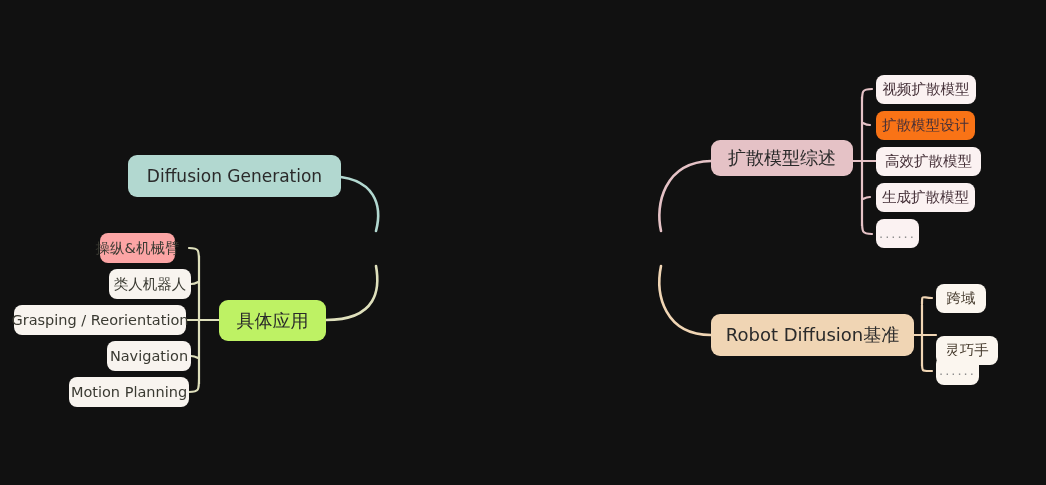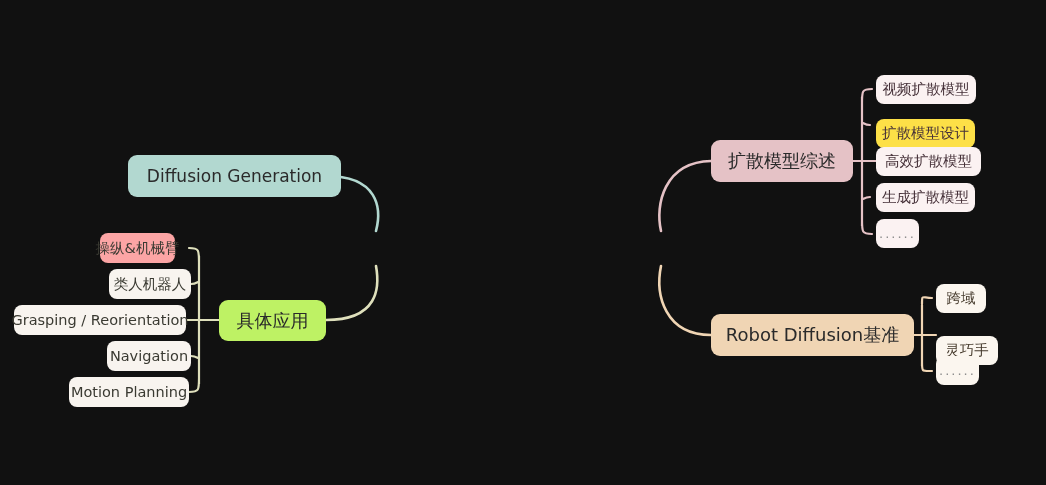--- a/index.html
+++ b/index.html
@@ -114,28 +114,28 @@
   <div class="node node-leaf" style="left:14px; top:305px; width:172px; height:30px; background:#f8f4ef;">
     <span>Grasping / Reorientation</span>
   </div>
   <div class="node node-leaf" style="left:107px; top:341px; width:84px; height:30px; background:#f8f4ef;">
     <span>Navigation</span>
   </div>
   <div class="node node-leaf" style="left:69px; top:377px; width:120px; height:30px; background:#f8f4ef;">
     <span>Motion Planning</span>
   </div>
 
-  <div class="node node-branch node-branch-cn" style="left:711px; top:140px; width:142px; height:42px; background:#e5c2c6;">
+  <div class="node node-branch node-branch-cn" style="left:711px; top:140px; width:142px; height:36px; background:#e5c2c6;">
     <span>扩散模型综述</span>
   </div>
 
   <div class="node node-leaf node-leaf-pink" style="left:876px; top:75px; width:100px; height:29px; background:#fbf2f2;">
     <span>视频扩散模型</span>
   </div>
-  <div class="node node-leaf node-leaf-pink" style="left:876px; top:111px; width:99px; height:29px; background:#fde047;margin-top:8px;">
+  <div class="node node-leaf node-leaf-pink" style="left:876px; top:111px; width:99px; height:29px; background:#f97316;">
     <span>扩散模型设计</span>
   </div>
   <div class="node node-leaf node-leaf-pink" style="left:876px; top:147px; width:105px; height:29px; background:#fbf2f2;">
     <span>高效扩散模型</span>
   </div>
   <div class="node node-leaf node-leaf-pink" style="left:876px; top:183px; width:99px; height:29px; background:#fbf2f2;">
     <span>生成扩散模型</span>
   </div>
   <div class="node node-leaf node-ellipsis" style="left:876px; top:219px; width:43px; height:29px; background:#fbf2f2;">
     <span>......</span>

